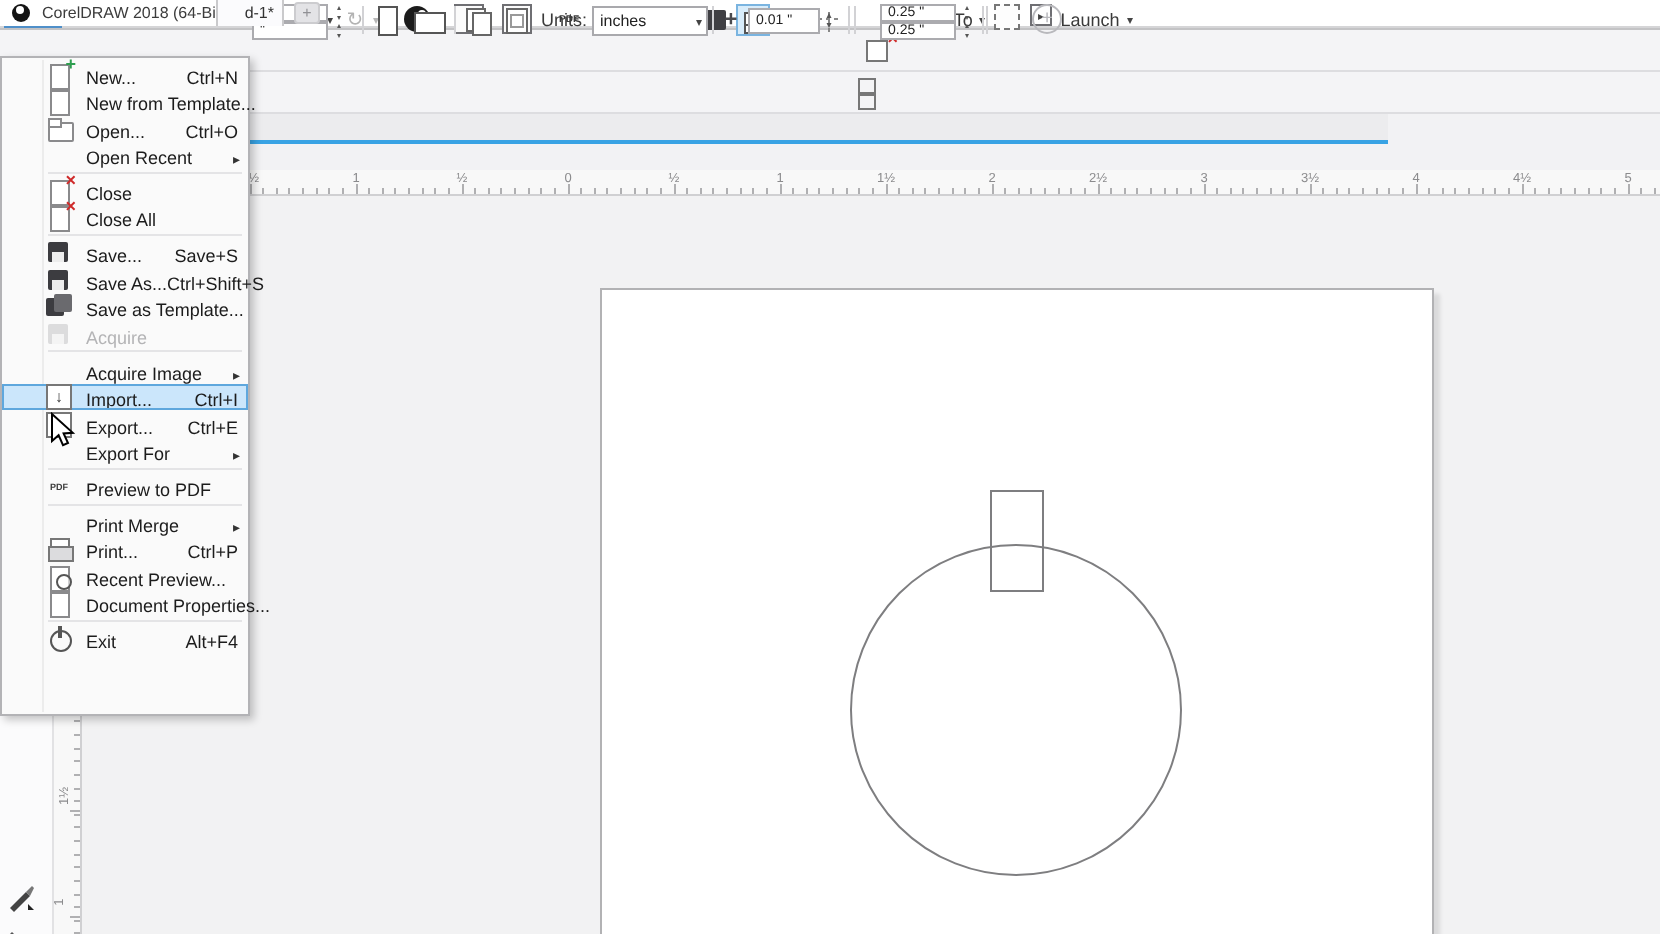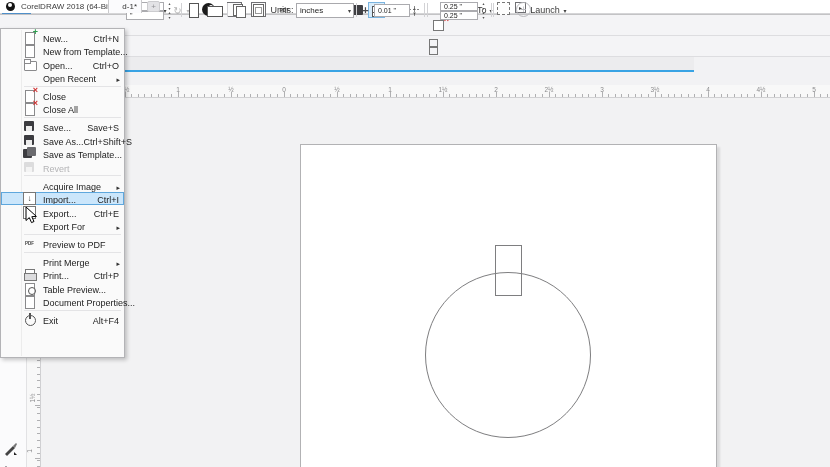--- a/index.html
+++ b/index.html
@@ -521,21 +521,21 @@
         <span class="mic ic-floppy ic-plus"></span>
         <span class="fm-label">Save As...</span>
         <span class="fm-short">Ctrl+Shift+S</span>
       </div>
       <div class="fm-item">
         <span class="mic ic-floppy2"></span>
         <span class="fm-label">Save as Template...</span>
       </div>
       <div class="fm-item dis">
         <span class="mic ic-floppy ic-gray"></span>
-        <span class="fm-label">Revert</span>
+        <span class="fm-label">Acquire</span>
       </div>
       <div class="fm-sep"></div>
       <div class="fm-item">
         <span class="mic "></span>
         <span class="fm-label">Acquire Image</span>
         <span class="fm-sub">▸</span>
       </div>
       <div class="fm-item hl">
         <span class="mic ic-arrowbox">↓</span>
         <span class="fm-label">Import...</span>
@@ -562,21 +562,21 @@
         <span class="fm-label">Print Merge</span>
         <span class="fm-sub">▸</span>
       </div>
       <div class="fm-item">
         <span class="mic ic-print"></span>
         <span class="fm-label">Print...</span>
         <span class="fm-short">Ctrl+P</span>
       </div>
       <div class="fm-item">
         <span class="mic ic-preview"></span>
-        <span class="fm-label">Table Preview...</span>
+        <span class="fm-label">Recent Preview...</span>
       </div>
       <div class="fm-item">
         <span class="mic ic-page"></span>
         <span class="fm-label">Document Properties...</span>
       </div>
       <div class="fm-sep"></div>
       <div class="fm-item">
         <span class="mic ic-exit"></span>
         <span class="fm-label">Exit</span>
         <span class="fm-short">Alt+F4</span>

